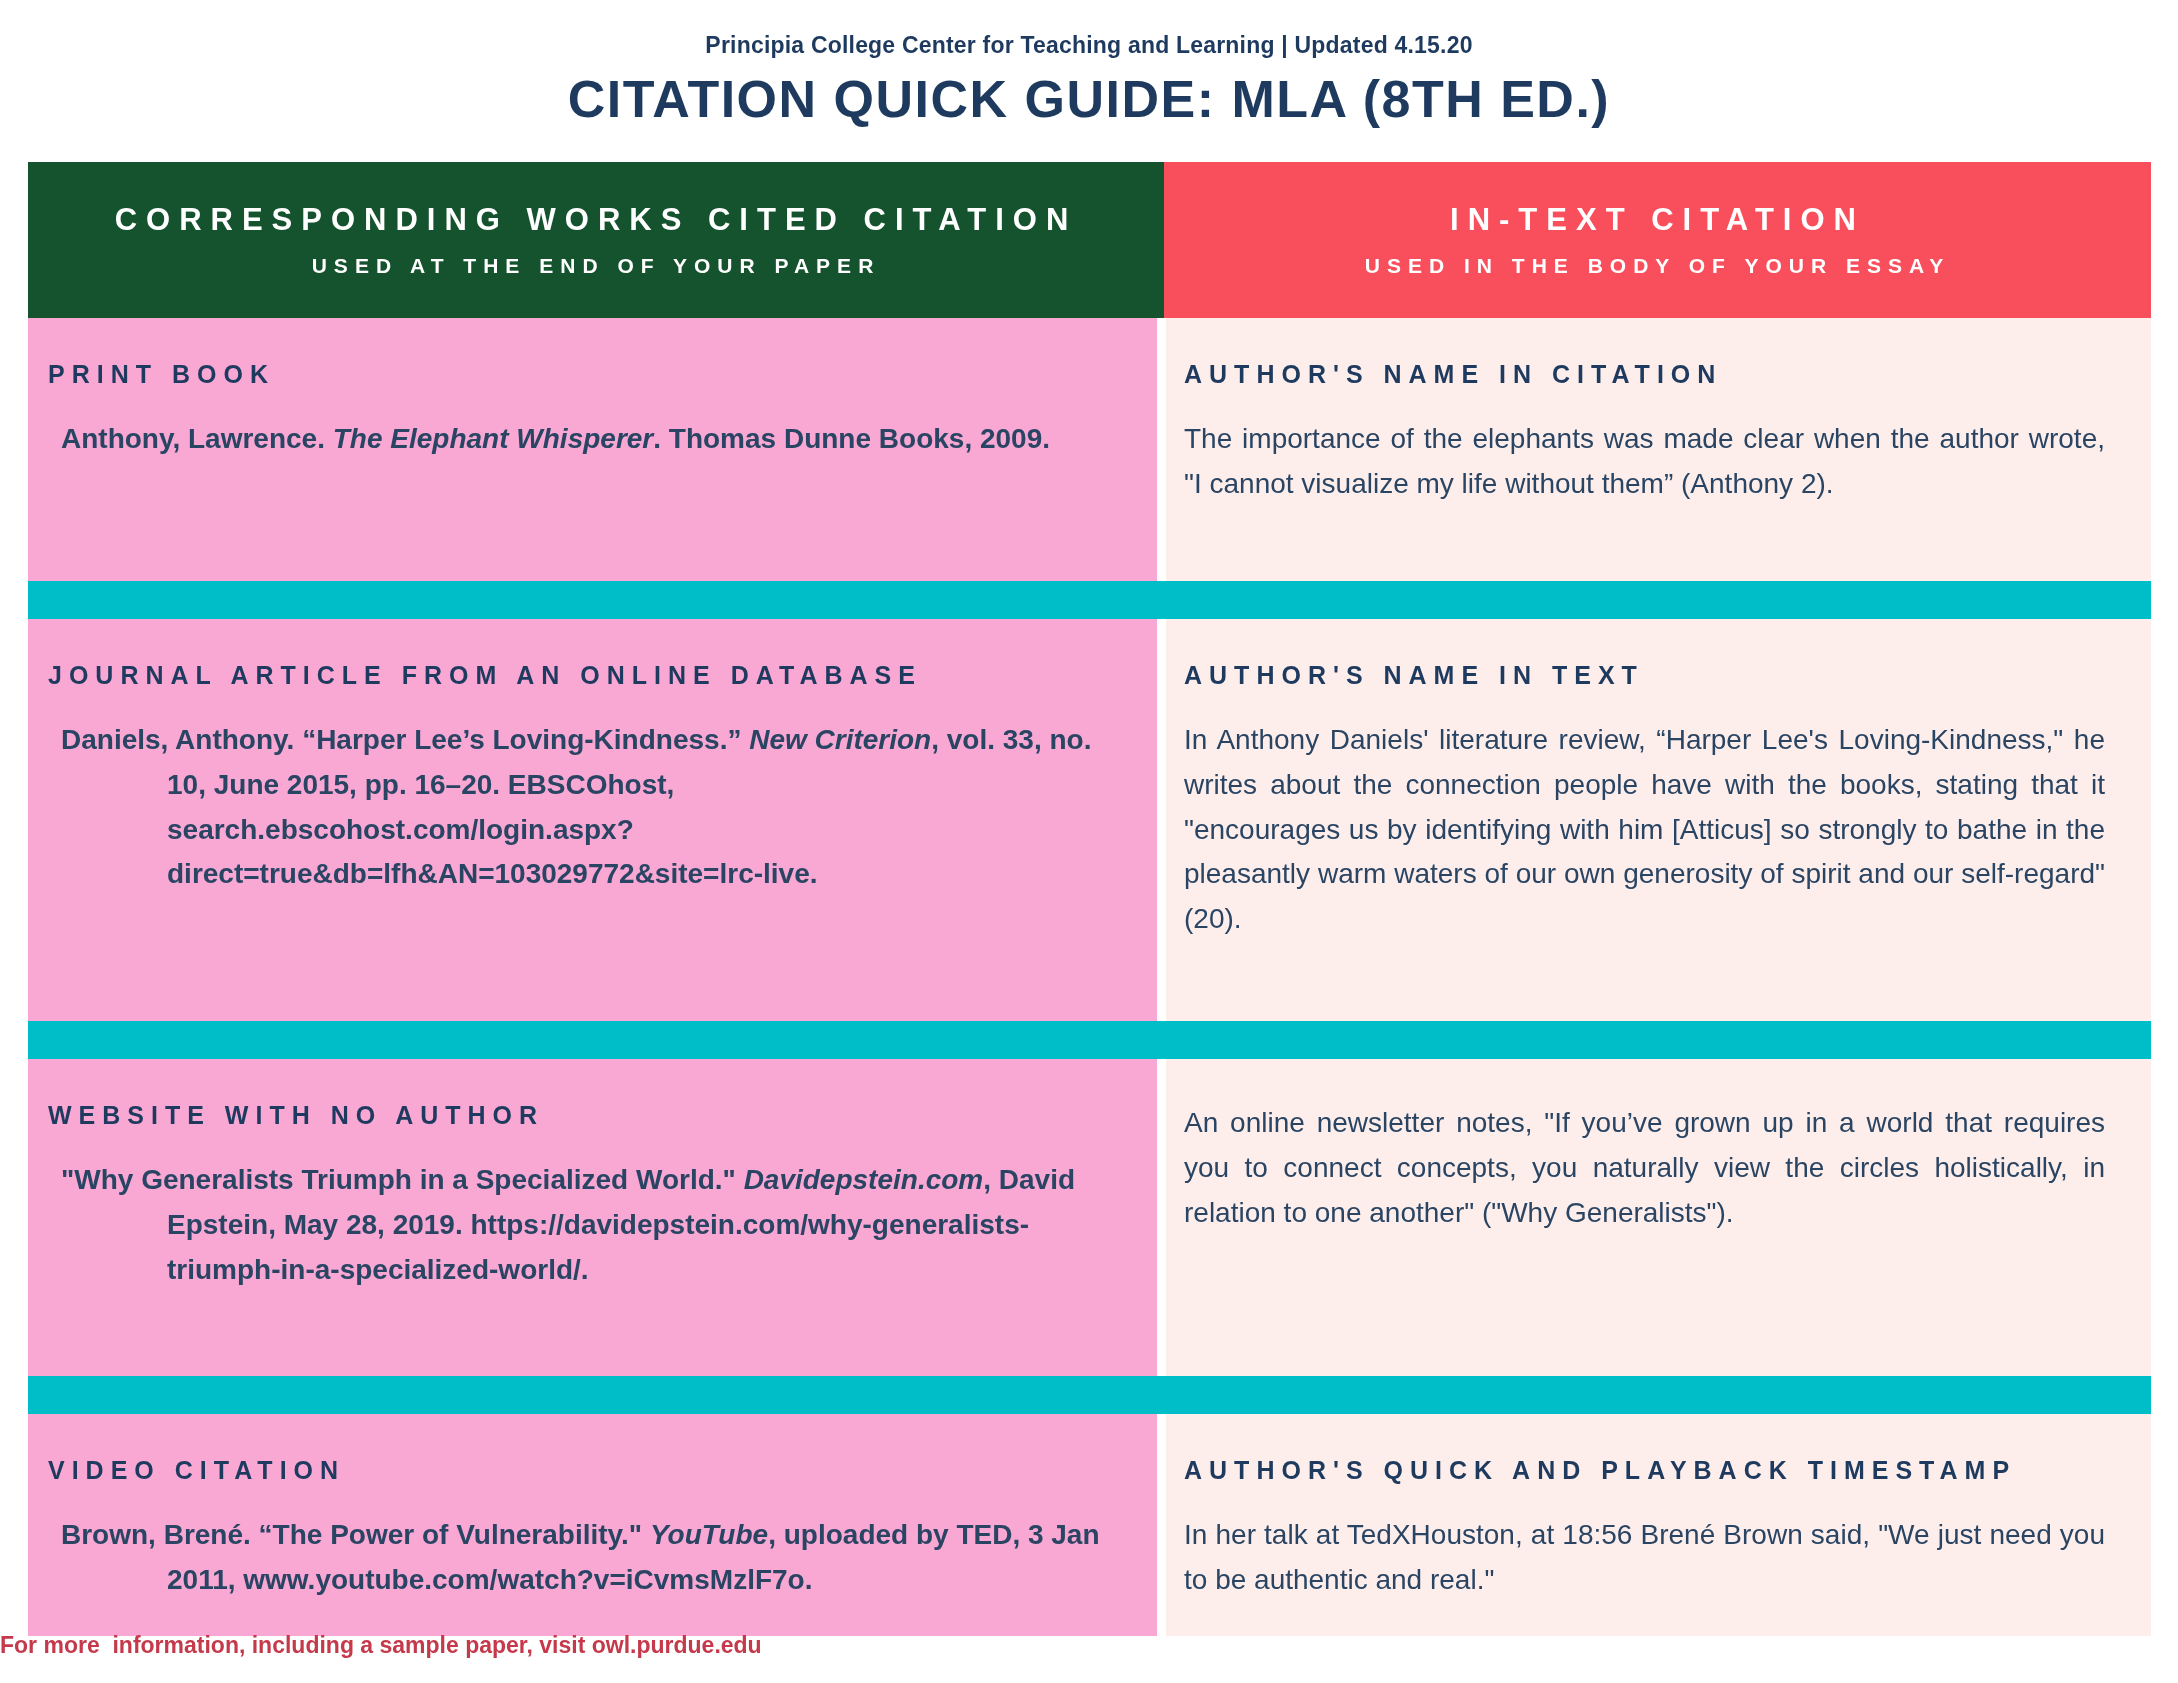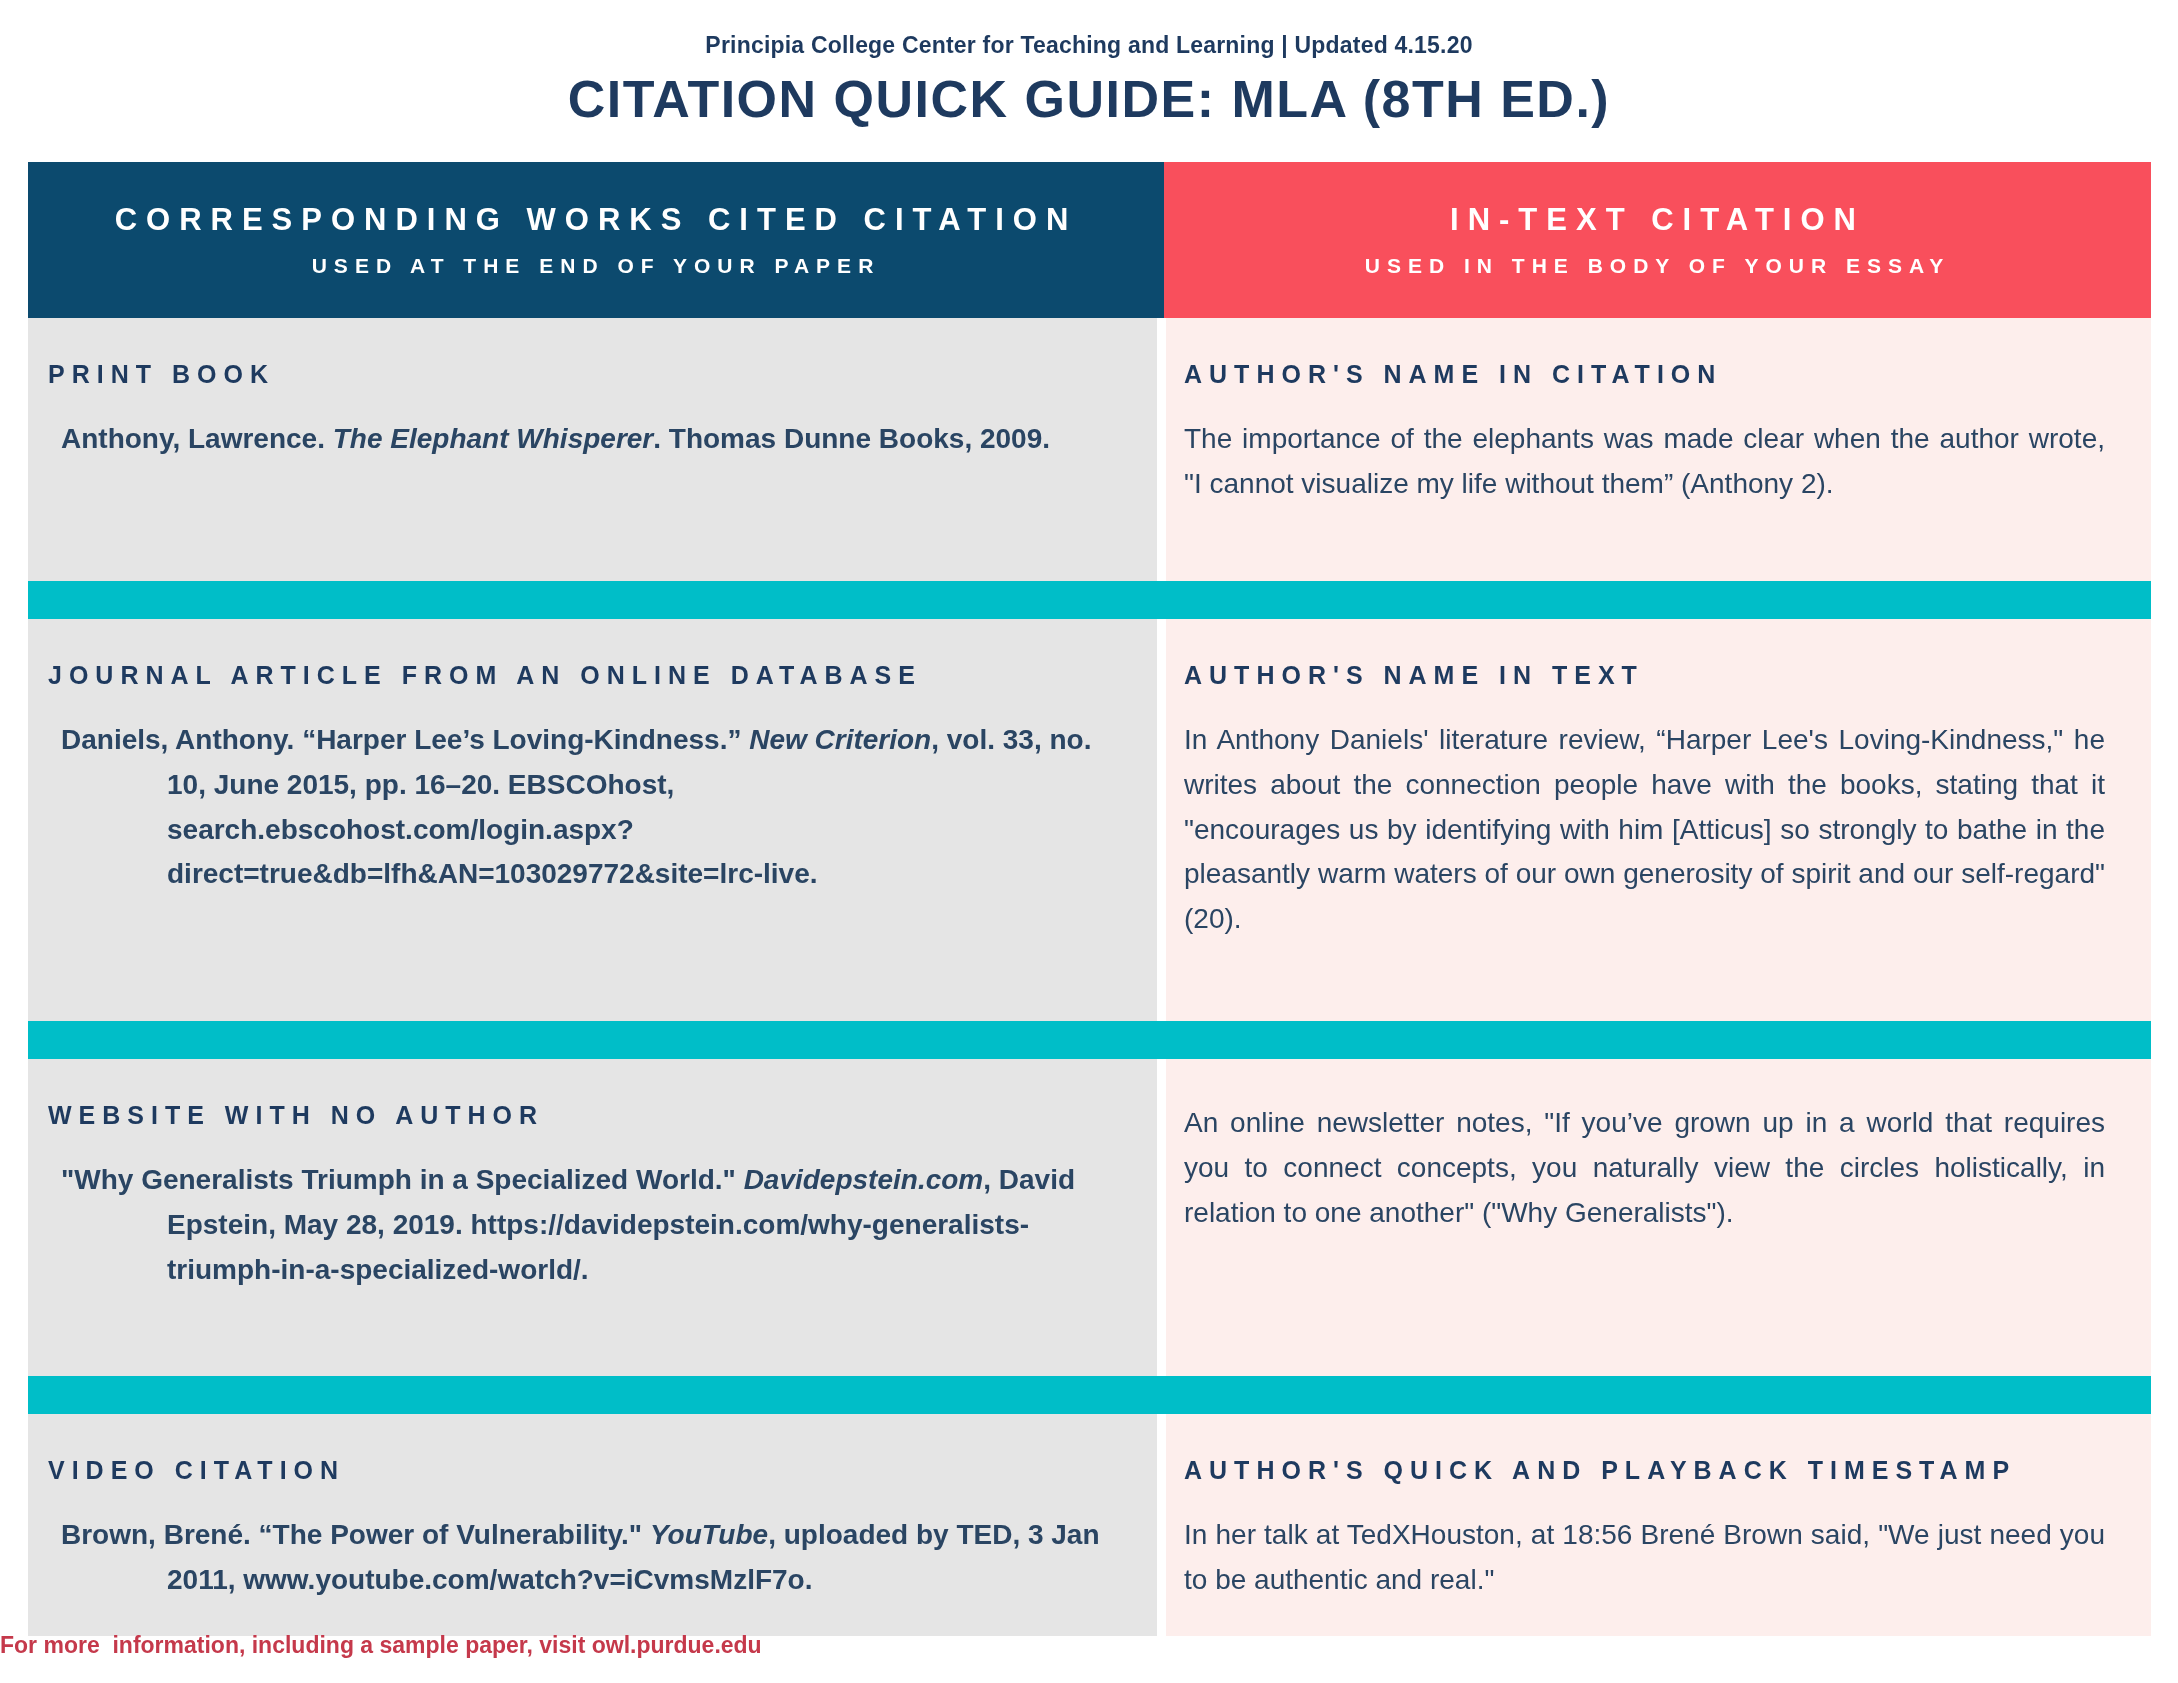--- a/index.html
+++ b/index.html
@@ -21,26 +21,26 @@
     color:#1e3a5f; font-weight:bold; font-size:52px; letter-spacing:1.5px;
   }
   
   .table { position:absolute; left:28px; top:162px; width:2123px; }
   .row { display:flex; }
   .header-row { height:156px; }
   .hcell {
     display:flex; flex-direction:column; justify-content:center;
     align-items:center; text-align:center;
   }
-  .hcell.left  { width:1136px; background:#0c4a6e; }
+  .hcell.left  { width:1136px; background:#14532d; }
   .hcell.right { flex:1; background:#f94f5c; }
   .hcell-title { color:#ffffff; font-weight:bold; font-size:31px; letter-spacing:9px; white-space:nowrap; }
   .hcell-sub   { color:#ffffff; font-weight:bold; font-size:21px; letter-spacing:7px; margin-top:16px; white-space:nowrap;text-align:center; }
   .body-row .cell-left {
-    width:1129px; margin-right:9px; background:#e5e5e5;
+    width:1129px; margin-right:9px; background:#f9a8d4;
     padding:42px 40px 20px 20px; box-sizing:border-box;
   }
   .body-row .cell-right {
     flex:1; background:#fdeeec;
     padding:42px 25px 20px 18px; box-sizing:border-box;
   }
   .r1 { min-height:263px; }
   .r2 { min-height:402px; }
   .r3 { min-height:317px; }
   .r4 { min-height:198px; }

